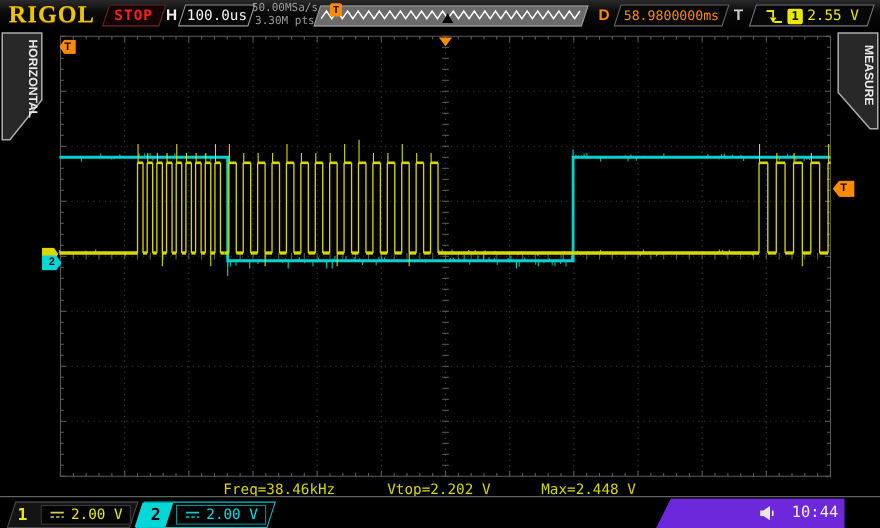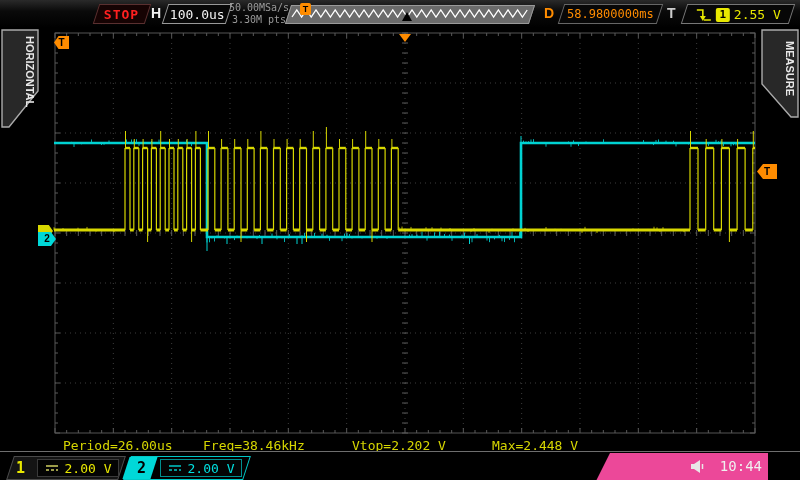--- a/index.html
+++ b/index.html
@@ -50,21 +50,21 @@
      border-left:6px solid transparent;border-right:6px solid transparent;border-top:8px solid #ff8c00;}
   #ch1-badge{left:38px;top:225px;width:15px;height:12px;background:#d8d800;font-size:9px;
      text-align:center;line-height:12px;clip-path:polygon(0 0,72% 0,100% 50%,72% 100%,0 100%);color:#d8d800;}
   #ch2-badge{left:38px;top:232px;width:18px;height:14px;background:#00d8d8;font-size:10px;
      text-align:center;line-height:14px;clip-path:polygon(0 0,72% 0,100% 50%,72% 100%,0 100%);}
   
   .meas{position:absolute;top:438px;color:#d6d600;font-size:13px;z-index:5;white-space:nowrap;}
   
   #botbar{position:absolute;left:0;top:451px;width:800px;height:29px;background:#000;
           border-top:1px solid #6e6e6e;z-index:5;}
-  #bot-right{position:absolute;left:596px;top:1px;width:172px;height:28px;background:#ec4899;
+  #bot-right{position:absolute;left:596px;top:1px;width:172px;height:28px;background:#6d28d9;
           clip-path:polygon(14px 0,100% 0,100% 100%,0 100%);}
   #clock{position:absolute;right:6px;top:5px;color:#f0f0f0;font-size:14px;}
   #speaker{position:absolute;right:62px;top:7px;}
   .chblock{position:absolute;top:4px;height:22px;transform:skewX(-18deg);border:1px solid #4a4a4a;background:#141414;}
   .chblock .cnt{position:absolute;left:0;top:0;width:100%;height:100%;transform:skewX(18deg);}
   #ch1-block{left:10px;width:110px;}
   #ch2-block{left:127px;width:118px;border-color:#00c8c8;background:#000;}
   .chnum{position:absolute;left:5px;top:2px;font-weight:bold;font-size:15px;}
   #ch1-block .chnum{color:#e8e800;}
   #ch2-flag{position:absolute;left:-2px;top:0;width:28px;height:22px;background:#00d8d8;}
@@ -713,20 +713,21 @@
         <line x1="737.6000000000001" y1="148" x2="737.6000000000001" y2="139" stroke="#d8d800" stroke-width="1"></line>
         <line x1="745.1000000000001" y1="148" x2="745.1000000000001" y2="230" stroke="#d8d800" stroke-width="1.2"></line>
         <line x1="745.1000000000001" y1="230" x2="752.8000000000002" y2="230" stroke="#d8d800" stroke-width="3"></line>
         <line x1="752.8000000000002" y1="230" x2="752.8000000000002" y2="148" stroke="#d8d800" stroke-width="1.2"></line>
         <line x1="752.8000000000002" y1="148" x2="755" y2="148" stroke="#d8d800" stroke-width="2.4"></line>
         <line x1="753.3000000000002" y1="148" x2="753.3000000000002" y2="131" stroke="#d8d800" stroke-width="1"></line>
       </g>
     </svg>
 
   <div id="topbar">
+    <div class="abs" id="logo">RIGOL</div>
     <div class="abs pbox" id="stop-box">
       <div class="inner">STOP</div>
     </div>
     <div class="abs" id="h-label">H</div>
     <div class="abs pbox" id="tb-box">
       <div class="inner">100.0us</div>
     </div>
     <div class="abs" id="sr-block">
       <div>50.00MSa/s</div>
       <div>3.30M pts</div>
@@ -764,21 +765,20 @@
     <polygon points="39,1 3,1 3,55 32,88 39,88" fill="#282828" stroke="#aaa" stroke-width="1.4"></polygon>
     <text x="27" y="12" transform="rotate(90 27 12)" fill="#e8e8e8" font-size="11" font-weight="bold" font-family="Liberation Sans, sans-serif">MEASURE</text>
   </svg>
 
   <div class="badge" id="trig-time-badge">T</div>
   <div class="badge" id="trig-level-badge">T</div>
   <div id="trig-pos-tri" class="abs"></div>
   <div class="badge" id="ch1-badge">1</div>
   <div class="badge" id="ch2-badge">2</div>
 
-  <div class="meas" style="left:63px">Period=26.00us</div>
   <div class="meas" style="left:203px">Freq=38.46kHz</div>
   <div class="meas" style="left:352px">Vtop=2.202 V</div>
   <div class="meas" style="left:492px">Max=2.448 V</div>
 
   <div id="botbar">
     <div class="chblock" id="ch1-block">
       <div class="cnt">
         <span class="chnum">1</span>
         <div class="chinner">
           <svg width="14" height="10">

